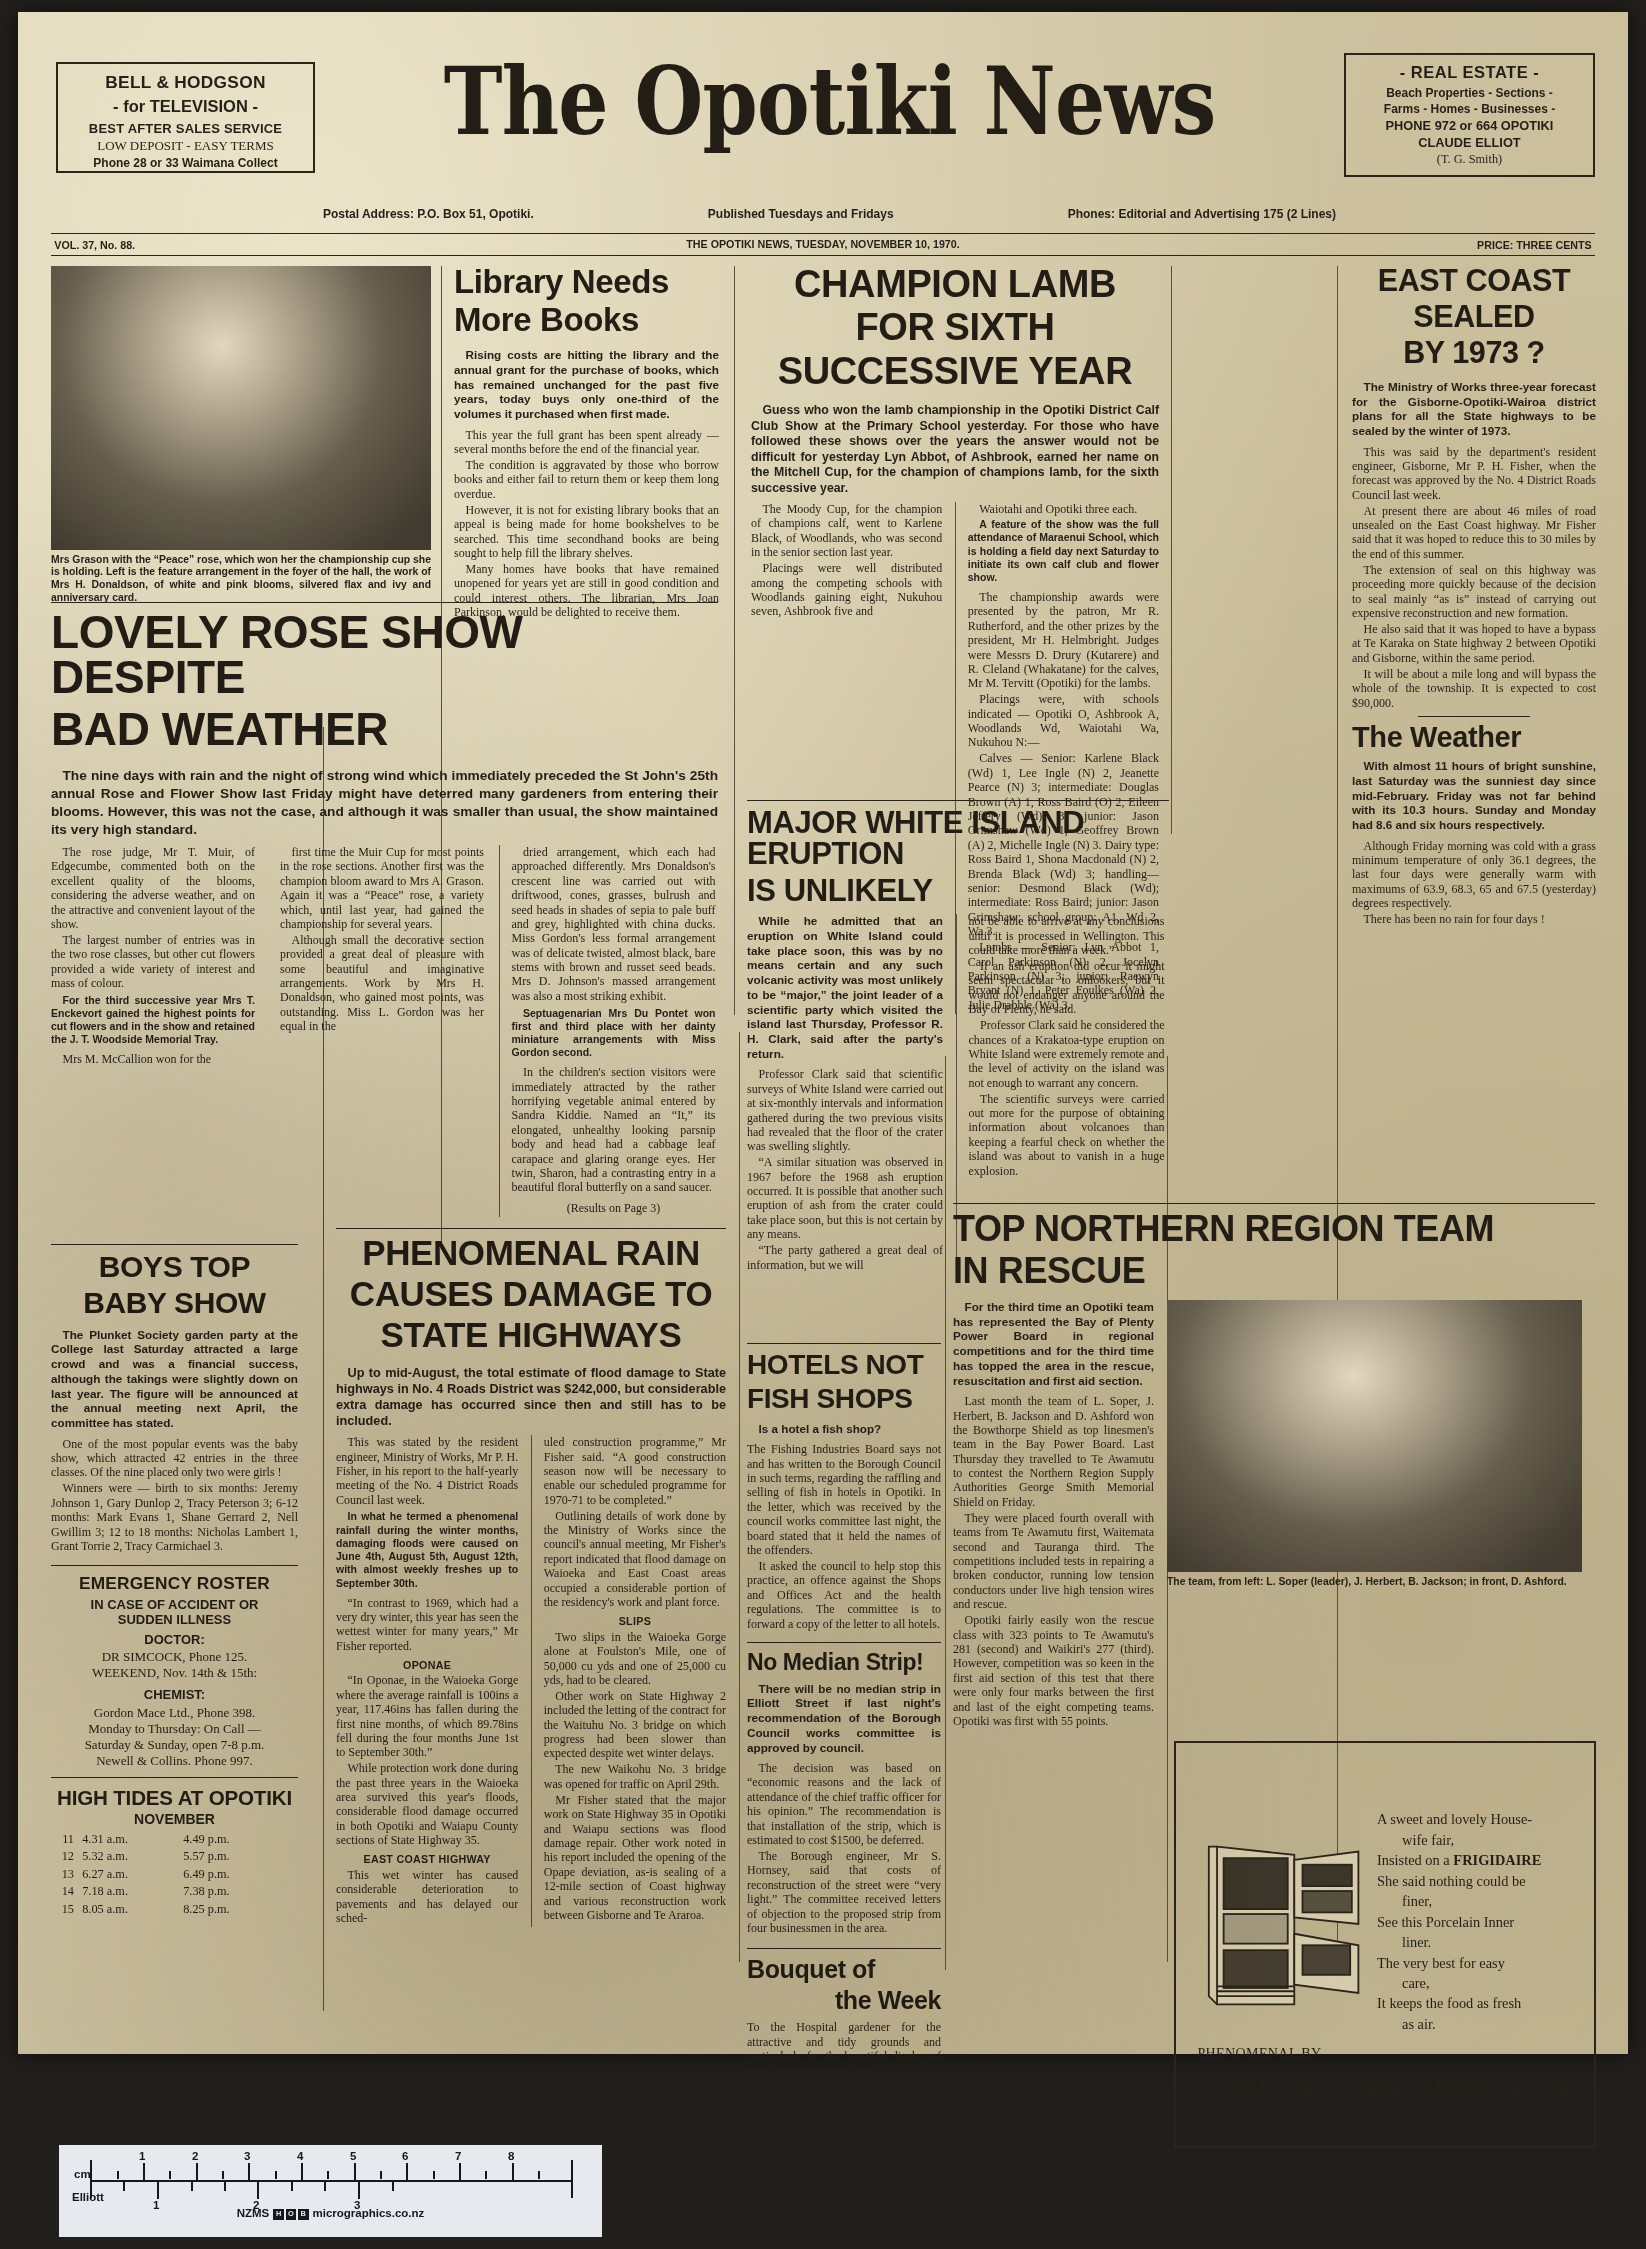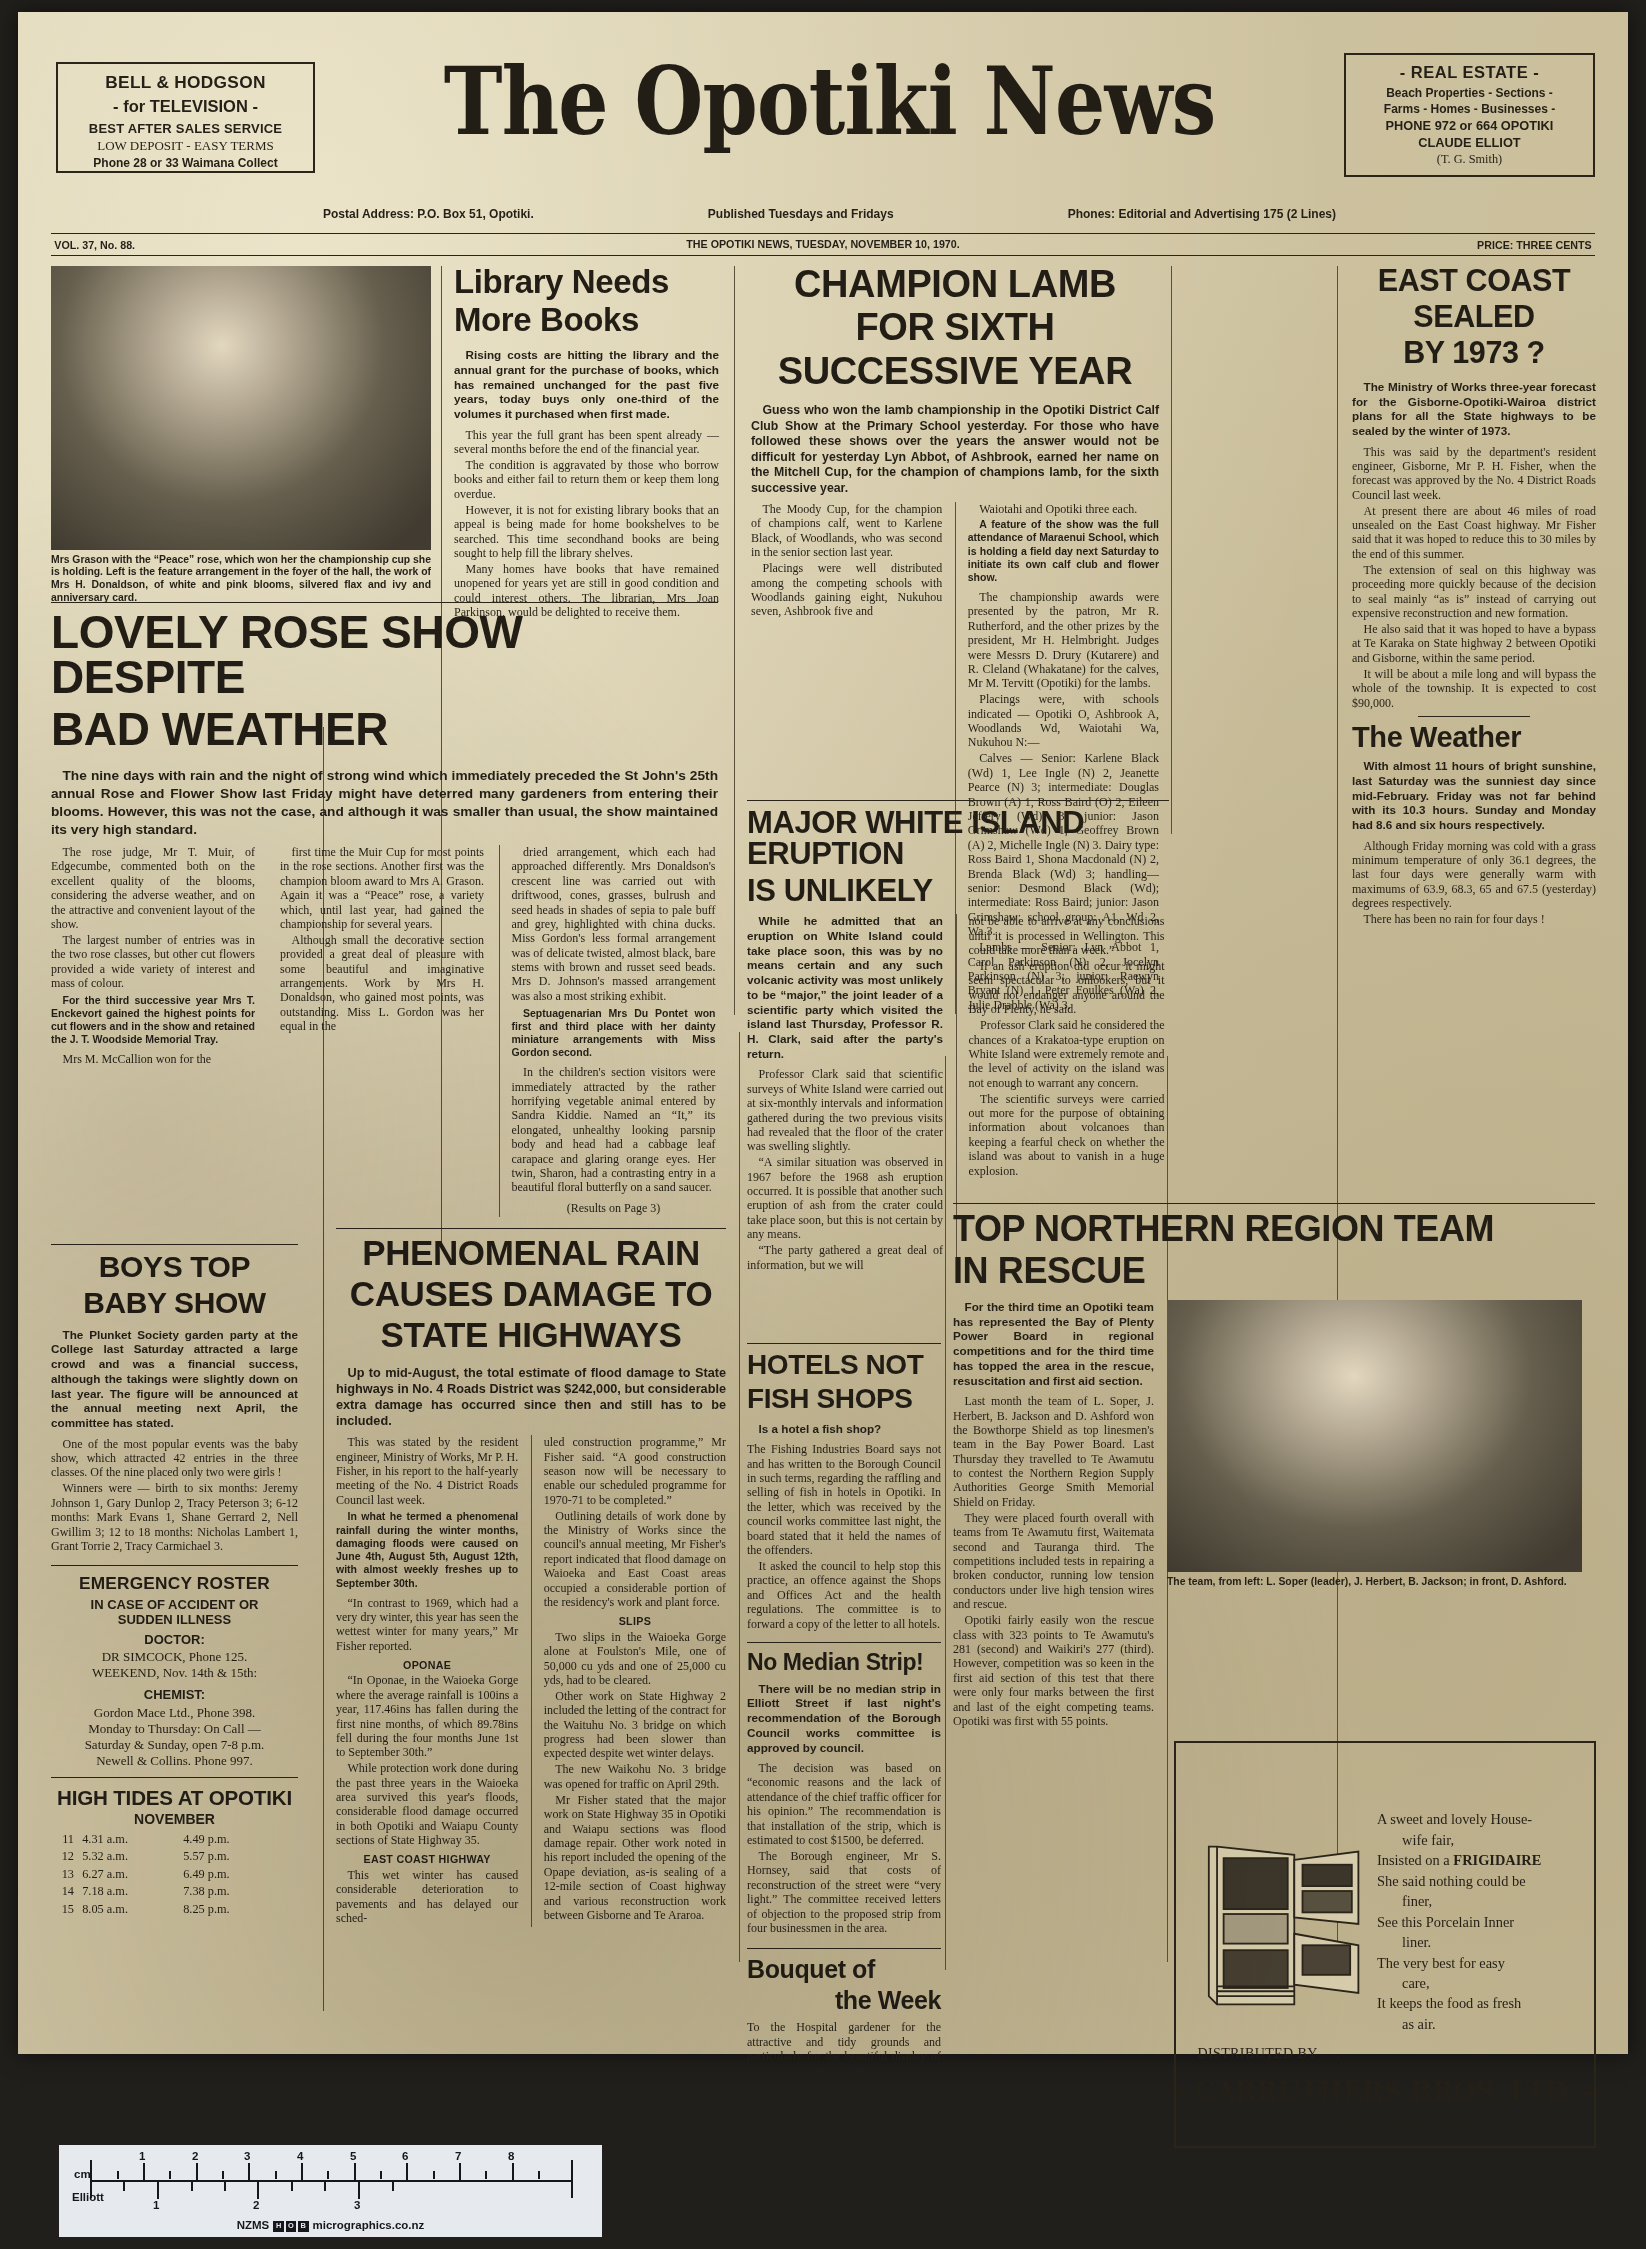--- a/index.html
+++ b/index.html
@@ -111,21 +111,21 @@
         letter-spacing:0.2px;margin-top:5px;}
 
   
   #ruler{position:absolute;left:59px;top:2145px;width:543px;height:92px;
          background:#e6eaee;}
   #ruler .rl{position:absolute;font-family:"Liberation Sans",sans-serif;
          font-size:11.5px;font-weight:bold;color:#15171a;}
   #ruler .tick{position:absolute;background:#15171a;}
   #ruler .num{position:absolute;font-family:"Liberation Sans",sans-serif;
          font-size:11.5px;font-weight:bold;color:#15171a;}
-  #ruler-brand{position:absolute;left:0;right:0;bottom:5px;text-align:center;
+  #ruler-brand{position:absolute;left:0;right:0;bottom:17px;text-align:center;
          font-family:"Liberation Sans",sans-serif;font-size:11.5px;font-weight:bold;color:#15171a;}
   .nzms-box{display:inline-block;width:10.7px;height:10.7px;background:#15171a;color:#e6eaee;
          font-size:7.4px;line-height:10.7px;text-align:center;margin:0 0.8px;vertical-align:0.8px;}
 </style>
 </head>
 <body>
 
 <div id="scan">
   <div id="page">
     <div class="sheet">
@@ -423,21 +423,21 @@
               <span>Insisted on a </span><b>FRIGIDAIRE</b><br>
               <span>She said nothing could be</span><br>
               <span class="ind">finer,</span>
               <span>See this Porcelain Inner</span><br>
               <span class="ind">liner.</span>
               <span>The very best for easy</span><br>
               <span class="ind">care,</span>
               <span>It keeps the food as fresh</span><br>
               <span class="ind">as air.</span>
             </div>
-            <div id="carr-dist" style="position:absolute;left:21.4px;top:303px;">DISTRIBUTED BY . . .</div>
+            <div id="carr-dist" style="position:absolute;left:21.4px;top:303px;">PHENOMENAL BY . . .</div>
             <div id="carr-name" style="position:absolute;left:0;right:0;top:333px;">- CARRUTHERS BROS. LTD. -</div>
             <div id="carr-tag" style="position:absolute;left:0;right:0;top:369px;">— THE SUPER SERVICE SHOP —</div>
           </div>
         </div>
 
       </div>
     </div>
   </div>
 
   <div id="ruler">

